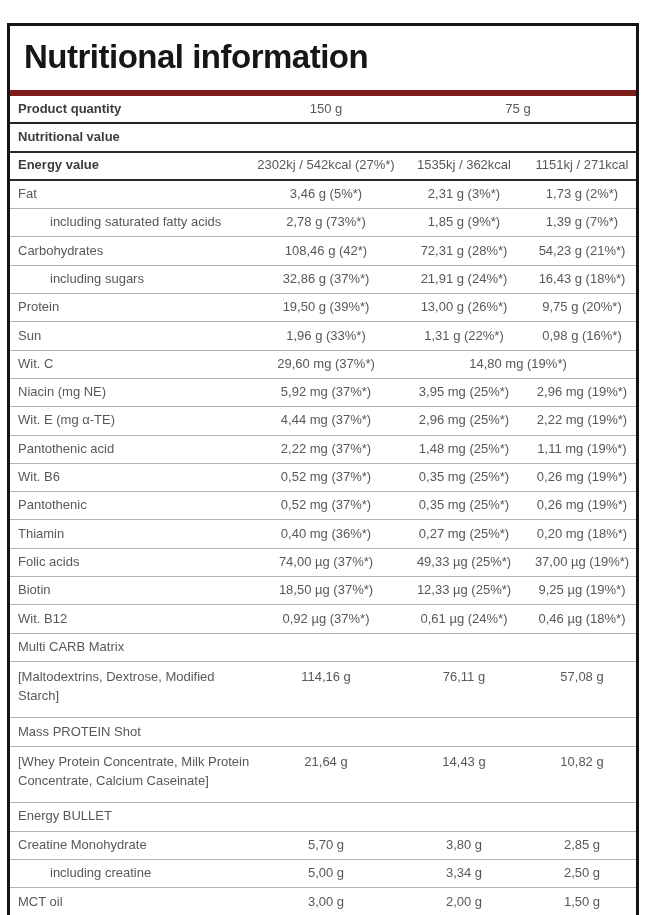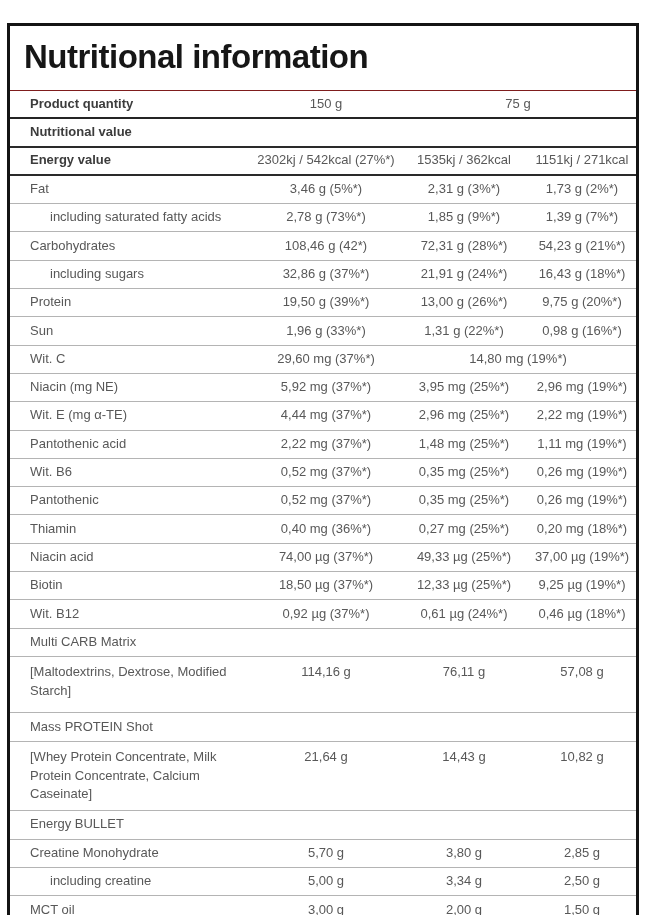--- a/index.html
+++ b/index.html
@@ -9,21 +9,21 @@
     font-family: "Liberation Sans", "DejaVu Sans", sans-serif;
     overflow: hidden;
   }
   .sheet { padding: 23px 7px 8px 7px; }
   .nutrition-table {
     border: 3px solid #141414;
     width: 632px;
     background: #ffffff;
   }
   .title-block {
-    border-bottom: 1px solid #7f1d1d;
+    border-bottom: 6px solid #7f1d1d;
     padding: 12px 14px 14px 14px;
     font-size: 33px;
     font-weight: 700;
     letter-spacing: -0.5px;
     color: #161616;
   }
   .row {
     display: flex;
     align-items: center;
     min-height: 28.3px;
@@ -40,21 +40,21 @@
     border-bottom: 2px solid #242424;
   }
   .row.header-row .c-label { font-weight: 700; color: #3c3c3c; }
   .row.top {
     align-items: flex-start;
     min-height: 56.5px;
   }
   .row.top .c-label, .row.top .c-val { padding-top: 6px; padding-bottom: 6px; }
   .c-label {
     flex: 0 0 242px;
-    padding-left: 20px;
+    padding-left: 8px;
     line-height: 1.45;
   }
   .c-label.indent { padding-left: 40px; }
   .c-label.span { flex: 1 1 auto; }
   .c-val { text-align: center; line-height: 1.45; }
   .c-val.v1 { flex: 0 0 148px; }
   .c-val.v2 { flex: 0 0 128px; }
   .c-val.v3 { flex: 1 1 auto; }
 </style>
 </head>
@@ -152,21 +152,21 @@
           <div class="c-val v2">0,35 mg (25%*)</div>
           <div class="c-val v3">0,26 mg (19%*)</div>
         </div>
         <div class="row">
           <div class="c-label">Thiamin</div>
           <div class="c-val v1">0,40 mg (36%*)</div>
           <div class="c-val v2">0,27 mg (25%*)</div>
           <div class="c-val v3">0,20 mg (18%*)</div>
         </div>
         <div class="row">
-          <div class="c-label">Niacin acid</div>
+          <div class="c-label">Folic acids</div>
           <div class="c-val v1">74,00 µg (37%*)</div>
           <div class="c-val v2">49,33 µg (25%*)</div>
           <div class="c-val v3">37,00 µg (19%*)</div>
         </div>
         <div class="row">
           <div class="c-label">Biotin</div>
           <div class="c-val v1">18,50 µg (37%*)</div>
           <div class="c-val v2">12,33 µg (25%*)</div>
           <div class="c-val v3">9,25 µg (19%*)</div>
         </div>

